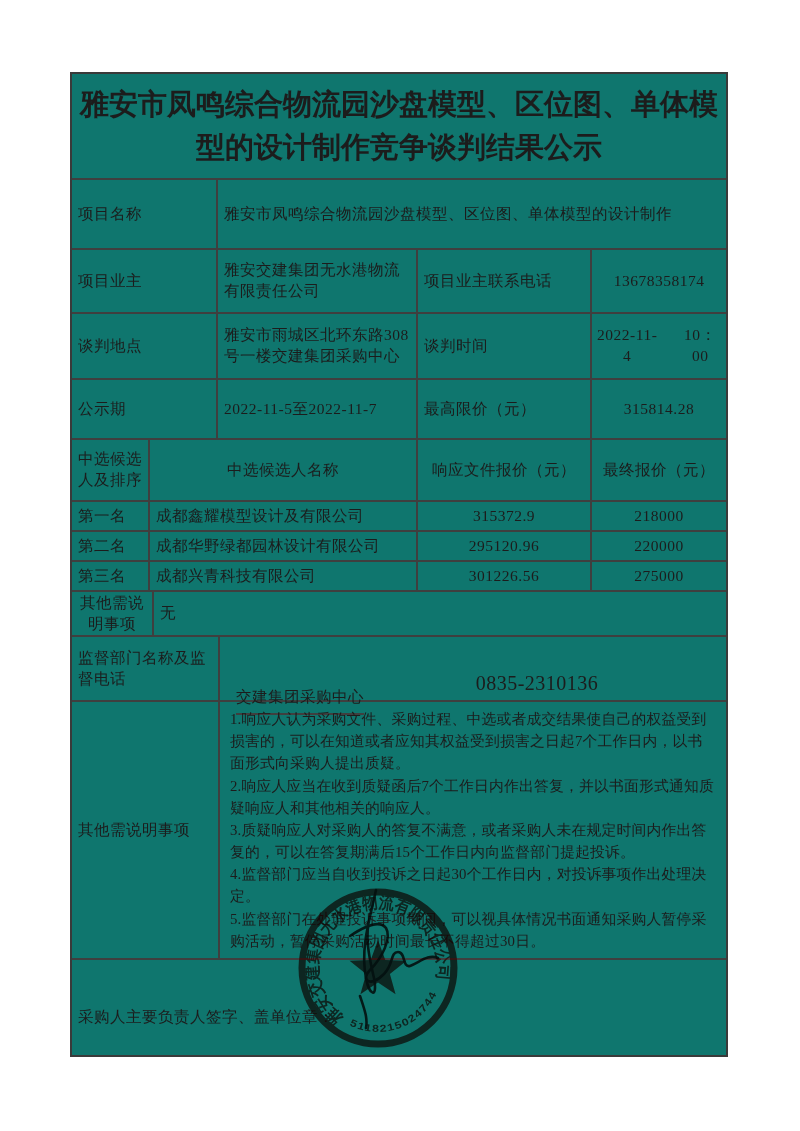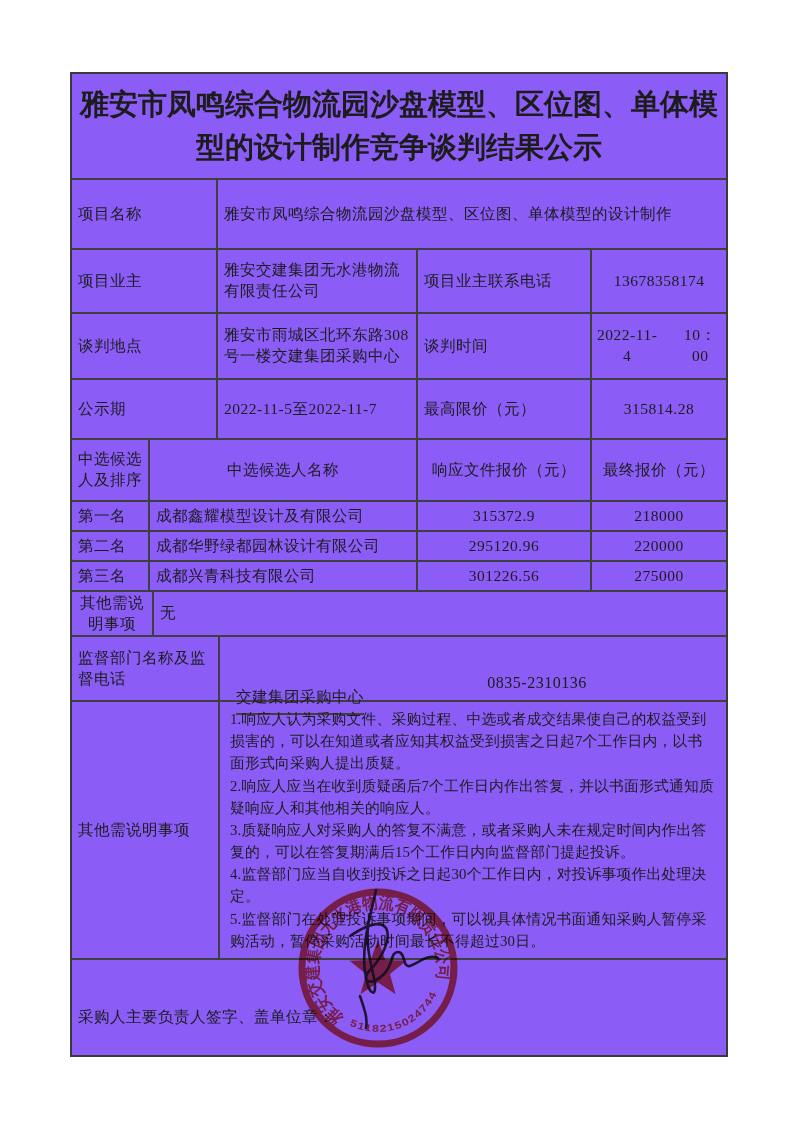--- a/index.html
+++ b/index.html
@@ -7,21 +7,21 @@
     width:800px;height:1131px;position:relative;
     background:#ffffff;
     font-family:"Liberation Serif","DejaVu Serif",serif;
     color:#1c1c1c;
     -webkit-font-smoothing:antialiased;
   }
   .page{position:absolute;inset:0;}
   .doc-table{
     position:absolute;left:70px;top:72px;width:658px;
     border:2px solid #3a3a3a;
-    background:#8b5cf6;
+    background:#0f766e;
     box-sizing:border-box;
   }
   .row{display:flex;border-bottom:2px solid #3f3f3f;box-sizing:border-box;}
   .row:last-child{border-bottom:none;}
   .cell{
     display:flex;align-items:center;
     padding:2px 6px;box-sizing:border-box;
     border-right:2px solid #3f3f3f;
     font-size:15.5px;line-height:1.35;
     letter-spacing:0.5px;
@@ -41,21 +41,21 @@
     padding:0 6px;border-right:none;
   }
   .stack{flex:1;display:flex;flex-direction:row;box-sizing:border-box;padding:16px;margin-top:29px;}
   .substack-top{
     height:33px;border-bottom:2px solid #3f3f3f;
     display:flex;align-items:center;justify-content:center;text-align:center;
     font-size:15.5px;letter-spacing:0.5px;box-sizing:border-box;
   }
   .substack-bottom{
     flex:1;display:flex;align-items:center;justify-content:center;text-align:center;
-    font-size:16px;letter-spacing:0.5px;
+    font-size:20px;letter-spacing:0.5px;
   }
   .time-stack{justify-content:center;gap:16px;align-items:center;}
   .notice-cell{
     flex:1;border-right:none;
     display:flex;flex-direction:column;justify-content:center;
     padding:10px 10px;font-size:14.8px;line-height:1.5;letter-spacing:0.2px;
   }
   .notice-cell div{margin:0;}
   .seal-overlay{
     position:absolute;left:290px;top:878px;width:190px;height:180px;

